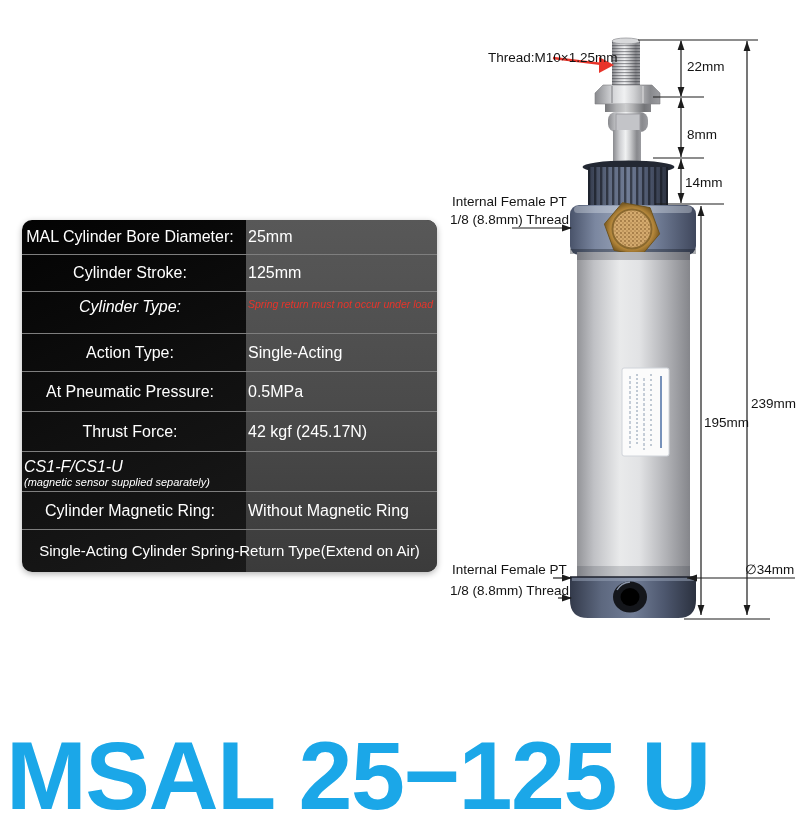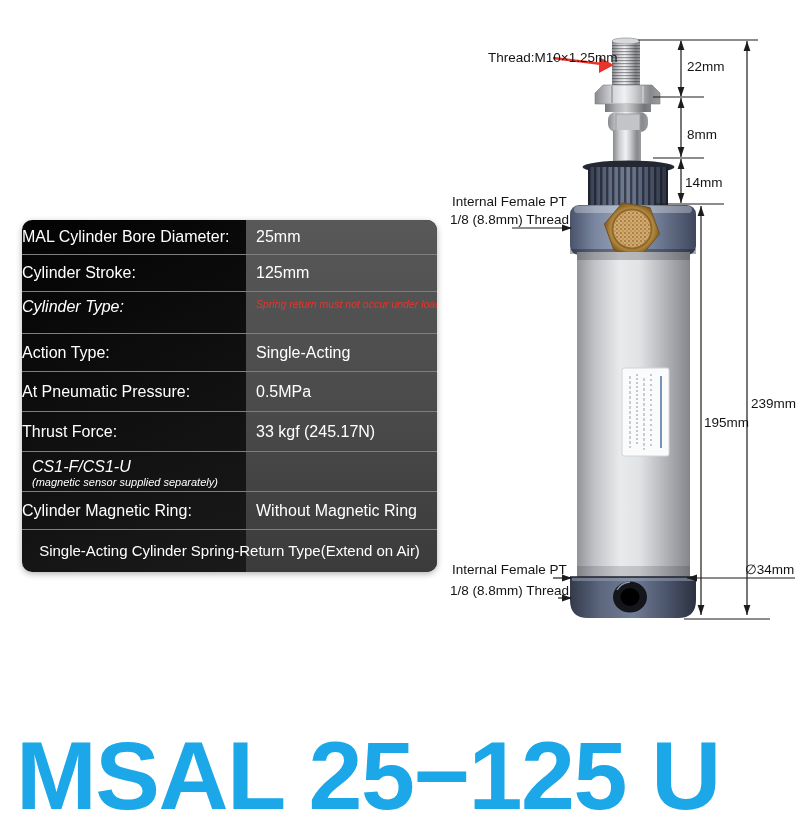--- a/index.html
+++ b/index.html
@@ -14,39 +14,39 @@
     border-radius:10px;overflow:hidden;
     background:linear-gradient(155deg,#030303 0%,#101010 45%,#1e1e1e 100%);
     box-shadow:0 2px 6px rgba(0,0,0,.30);
   }
   .value-overlay{
     position:absolute;left:224px;top:0;width:191px;height:100%;
     background:linear-gradient(#585858 0%,#4a4a4a 55%,#3b3b3b 100%);
   }
   .row{position:relative;display:flex;align-items:center;border-bottom:1px solid #7e7e7e;color:#fff;}
   .row.top{align-items:flex-start;padding-top:6px;box-sizing:border-box;font-style:italic;}
-  .row .lbl{flex:0 0 224px;text-align:left;padding-right:8px;box-sizing:border-box;
+  .row .lbl{flex:0 0 224px;text-align:center;padding-right:8px;box-sizing:border-box;
             font-size:16px;white-space:nowrap;}
-  .row .val{flex:1;padding-left:10px;font-size:16px;white-space:nowrap;line-height:1.1;}
+  .row .val{flex:1;padding-left:2px;font-size:16px;white-space:nowrap;line-height:1.1;}
   .note-red{font-size:10.5px;color:#E8342A;white-space:nowrap;line-height:11px;margin-top:1px;}
   .note-white{font-size:11px;color:#ffffff;white-space:nowrap;line-height:12px;}
   .footer-row{position:relative;display:flex;align-items:center;justify-content:center;
               color:#fff;font-size:15px;white-space:nowrap;}
   .h34{height:34px}.h36{height:36px}.h42{height:42px}.h37{height:37px}
   .h39{height:39px}.h40{height:40px}
 
   
   .diagram-svg{position:absolute;left:440px;top:28px;}
   .diagram-svg text{font-family:"Liberation Sans", sans-serif;fill:#141414;font-size:13.5px;}
   .dimline{stroke:#1c1c1c;stroke-width:1.2;fill:none;}
   .arrow{fill:#1c1c1c;}
 
   
   .model-title{
-    position:absolute;left:16px;top:727px;width:660px;text-align:center;
+    position:absolute;left:6px;top:727px;width:660px;text-align:center;
     font-size:97px;font-weight:bold;line-height:1;letter-spacing:-1.5px;
     color:#1BA7E8;white-space:nowrap;
   }
 </style>
 </head>
 <body>
 
 <div class="spec-table">
   <div class="value-overlay"></div>
 
@@ -72,21 +72,21 @@
     <div class="val">Single-Acting</div>
   </div>
 
   <div class="row h39">
     <div class="lbl">At Pneumatic Pressure:</div>
     <div class="val">0.5MPa</div>
   </div>
 
   <div class="row h39">
     <div class="lbl">Thrust Force:</div>
-    <div class="val">33 kgf (245.17N)</div>
+    <div class="val">42 kgf (245.17N)</div>
   </div>
 
   <div class="row h40 top">
     <div class="val">
       <div>CS1-F/CS1-U</div>
       <div class="note-white">(magnetic sensor supplied separately)</div>
     </div>
   </div>
 
   <div class="row h37">

